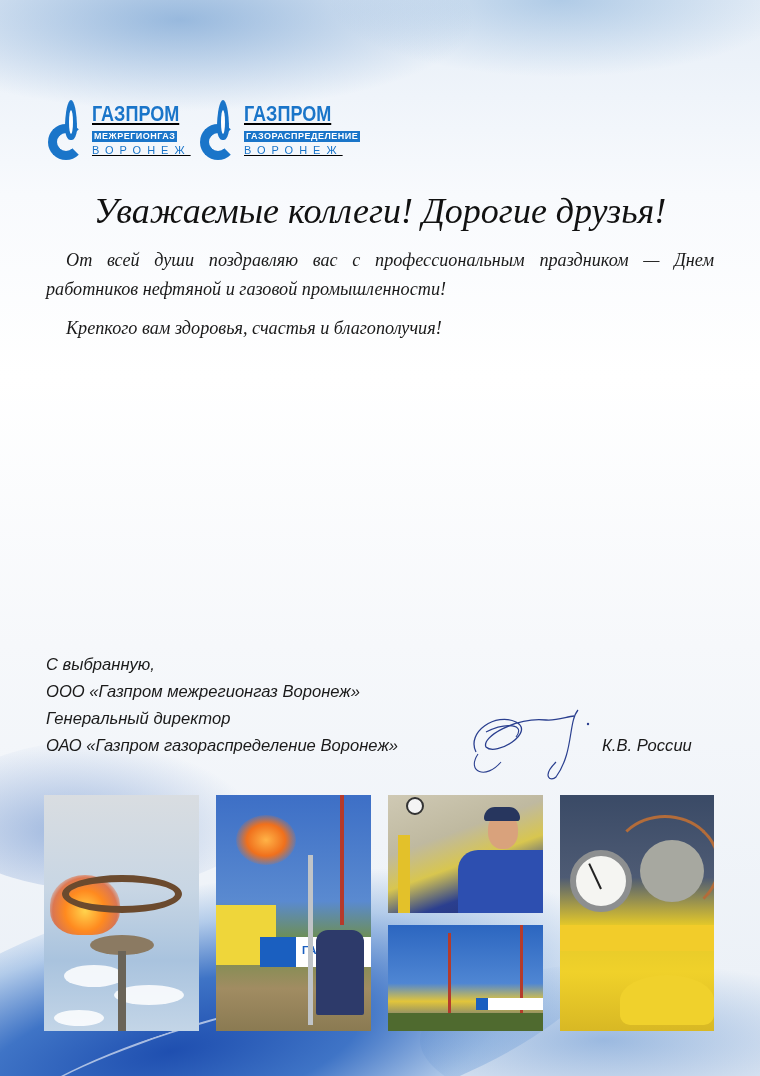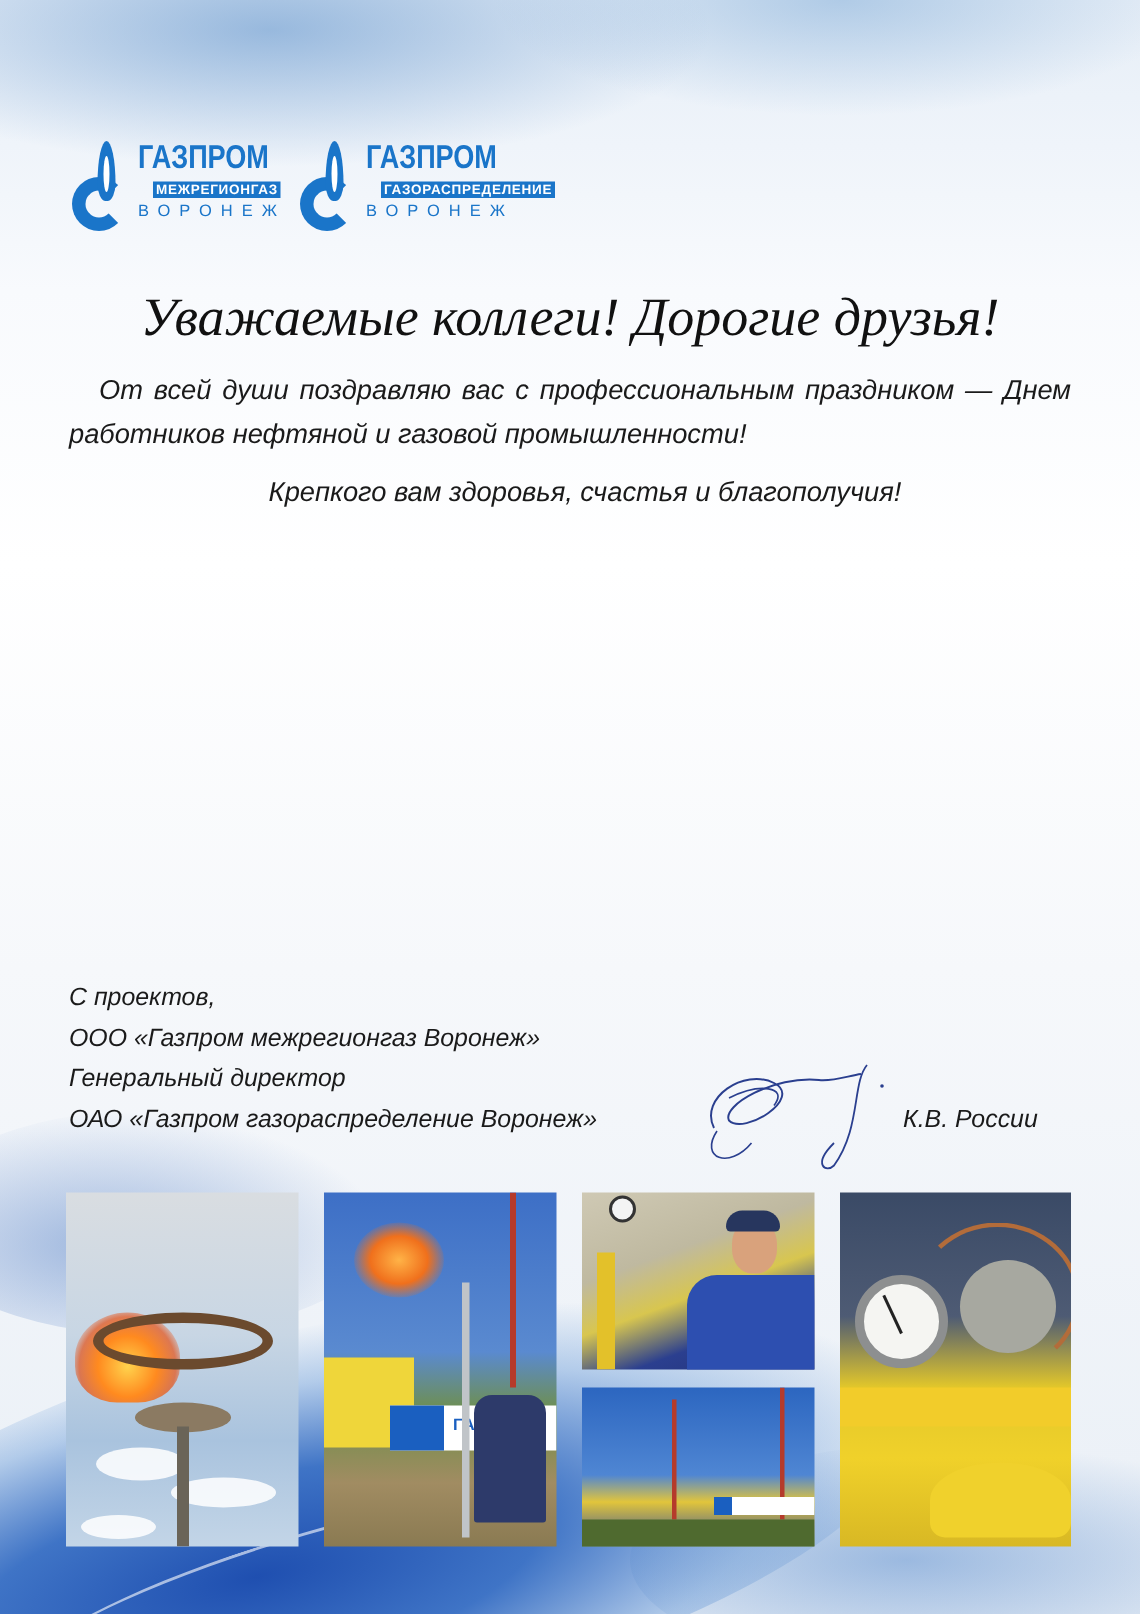--- a/index.html
+++ b/index.html
@@ -20,49 +20,49 @@
     background: radial-gradient(ellipse at 40% 60%, #1f4fb0 0%, #3f74c6 30%, rgba(120,165,220,0.5) 55%, rgba(255,255,255,0) 72%);
     transform: rotate(-12deg); }
   .swoosh2 { position: absolute; left: 420px; top: 960px; width: 460px; height: 160px; border-radius: 50%;
     background: radial-gradient(ellipse at 40% 50%, rgba(90,140,205,0.55) 0%, rgba(255,255,255,0) 70%); }
   .swoosh3 { position: absolute; left: -60px; top: 740px; width: 320px; height: 150px; border-radius: 50%;
     background: radial-gradient(ellipse at 40% 60%, rgba(60,110,190,0.45) 0%, rgba(255,255,255,0) 70%); }
   .swoosh-line { position: absolute; left: 10px; top: 1030px; width: 340px; height: 60px; border-top: 2px solid rgba(255,255,255,0.6);
     border-radius: 50%; transform: rotate(-18deg); }
 
   
-  .logo { position: absolute; top: 94px; height: 76px; display: flex; align-items: flex-start; }
+  .logo { position: absolute; top: 94px; height: 76px; display: flex; align-items: center; text-decoration: underline; }
   .logo .g-mark { position: relative; width: 42px; height: 64px; }
   .logo .g-ring { position: absolute; left: 0; bottom: 4px; width: 36px; height: 36px; border-radius: 50%;
     border: 9px solid #1a75c9; border-right-color: transparent; }
   .logo .g-flame { position: absolute; left: 17px; top: 0; width: 12px; height: 40px; border-radius: 50% 50% 45% 45% / 70% 70% 30% 30%;
     background: #1a75c9; }
   .logo .g-flame::after { content: ""; position: absolute; left: 4px; top: 10px; width: 4px; height: 24px; border-radius: 50%; background: #fff; }
   .logo .words { margin-left: 2px; padding-bottom: 4px; }
   .logo .brand { font-family: "Liberation Sans", sans-serif; font-weight: bold; color: #1a75c9; font-size: 22px; line-height: 22px; letter-spacing: 0px; transform: scaleX(0.82); transform-origin: left; }
-  .logo .sub { display: inline-block; background: #1a75c9; color: #fff; font-size: 9px; font-weight: bold; line-height: 11px; padding: 0 2px; margin-top: 2px; letter-spacing: 0.5px; white-space: nowrap; margin-left: 10px; }
+  .logo .sub { display: inline-block; background: #1a75c9; color: #fff; font-size: 9px; font-weight: bold; line-height: 11px; padding: 0 2px; margin-top: 2px; letter-spacing: 0.5px; white-space: nowrap; }
   .logo .city { color: #1a75c9; font-size: 11px; line-height: 13px; letter-spacing: 6px; margin-top: 1px; }
   #logo-1 { left: 48px; }
   #logo-2 { left: 200px; }
 
   
   .headline { position: absolute; left: 362px; top: 22px; width: 380px; text-align: center;
     font-family: "Liberation Serif", serif; font-style: italic; color: #1f6fc0; font-size: 36px; line-height: 48px;
     text-shadow: 0 0 6px rgba(255,255,255,0.9); }
   .headline div { white-space: nowrap; }
 
   
   .salutation { position: absolute; left: 0; width: 760px; top: 186px; text-align: center;
     font-family: "Liberation Serif", serif; font-style: italic; color: #111; font-size: 36px; line-height: 50px; }
 
   
-  .body-text { position: absolute; left: 46px; top: 246px; width: 668px; font-family: Liberation Sans, sans-serif; font-style: italic;
+  .body-text { position: absolute; left: 46px; top: 246px; width: 668px; font-family: Liberation Serif, serif; font-style: italic;
     color: #1a1a1a; font-size: 18.2px; line-height: 29px; text-align: justify; }
   .body-text p { text-indent: 20px; margin-bottom: 10px; }
-  .body-text p.last-para { text-align: center; }
+  .body-text p.last-para { text-align: left; }
 
   
   .sign { position: absolute; left: 46px; top: 651px; font-style: italic; font-size: 16.6px; line-height: 27px; color: #1a1a1a; }
   .sign div { white-space: nowrap; }
   .signer { position: absolute; left: 602px; top: 732px; font-style: italic; font-size: 16.6px; line-height: 27px; color: #1a1a1a; white-space: nowrap; }
   .signature { position: absolute; left: 456px; top: 702px; width: 140px; height: 80px; }
 
   
   .photo { position: absolute; overflow: hidden; }
   #photo-flame { left: 44px; top: 795px; width: 155px; height: 236px;
@@ -145,21 +145,21 @@
 
 
   <div class="salutation">Уважаемые коллеги! Дорогие друзья!</div>
 
   <div class="body-text">
     <p>От всей души поздравляю вас с профессиональным праздником — Днем работников нефтяной и газовой промышленности!</p>
     <p class="last-para">Крепкого вам здоровья, счастья и благополучия!</p>
   </div>
 
   <div class="sign">
-    <div>С проектов,</div>
+    <div>С выбранную,</div>
     <div>ООО «Газпром межрегионгаз Воронеж»</div>
     <div>Генеральный директор</div>
     <div>ОАО «Газпром газораспределение Воронеж»</div>
   </div>
   <svg class="signature" viewBox="0 0 140 80">
     <path d="M20 50 C 10 30, 40 10, 60 20 C 80 30, 40 55, 30 45 C 25 35, 60 15, 90 18 C 100 19, 110 15, 118 14" fill="none" stroke="#2a3f8f" stroke-width="1.3"></path>
     <path d="M30 30 C 50 20, 70 22, 60 35" fill="none" stroke="#2a3f8f" stroke-width="1.1"></path>
     <path d="M122 8 C 112 20, 118 50, 100 75 C 95 80, 85 75, 100 60" fill="none" stroke="#2a3f8f" stroke-width="1.2"></path>
     <path d="M22 52 C 10 70, 30 78, 45 60" fill="none" stroke="#2a3f8f" stroke-width="1.1"></path>
     <circle cx="132" cy="22" r="1.2" fill="#2a3f8f"></circle>

